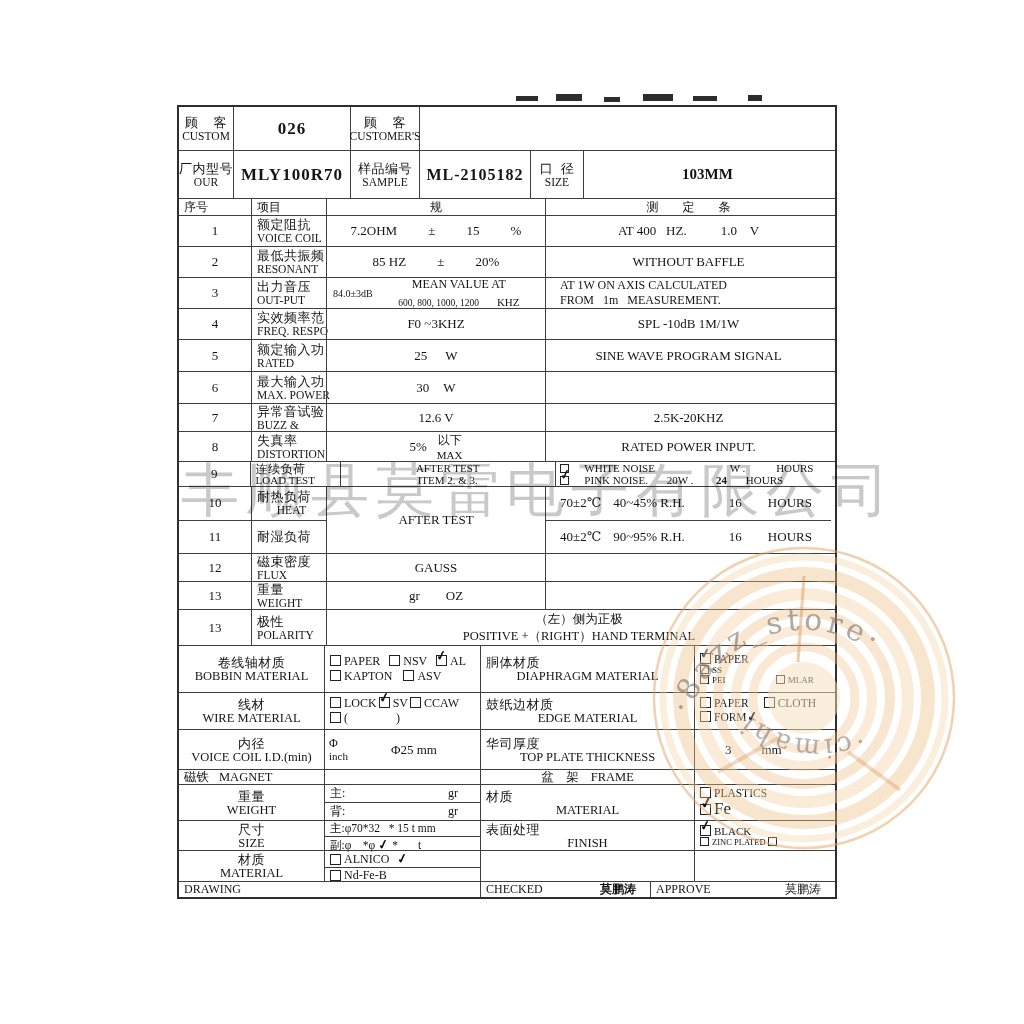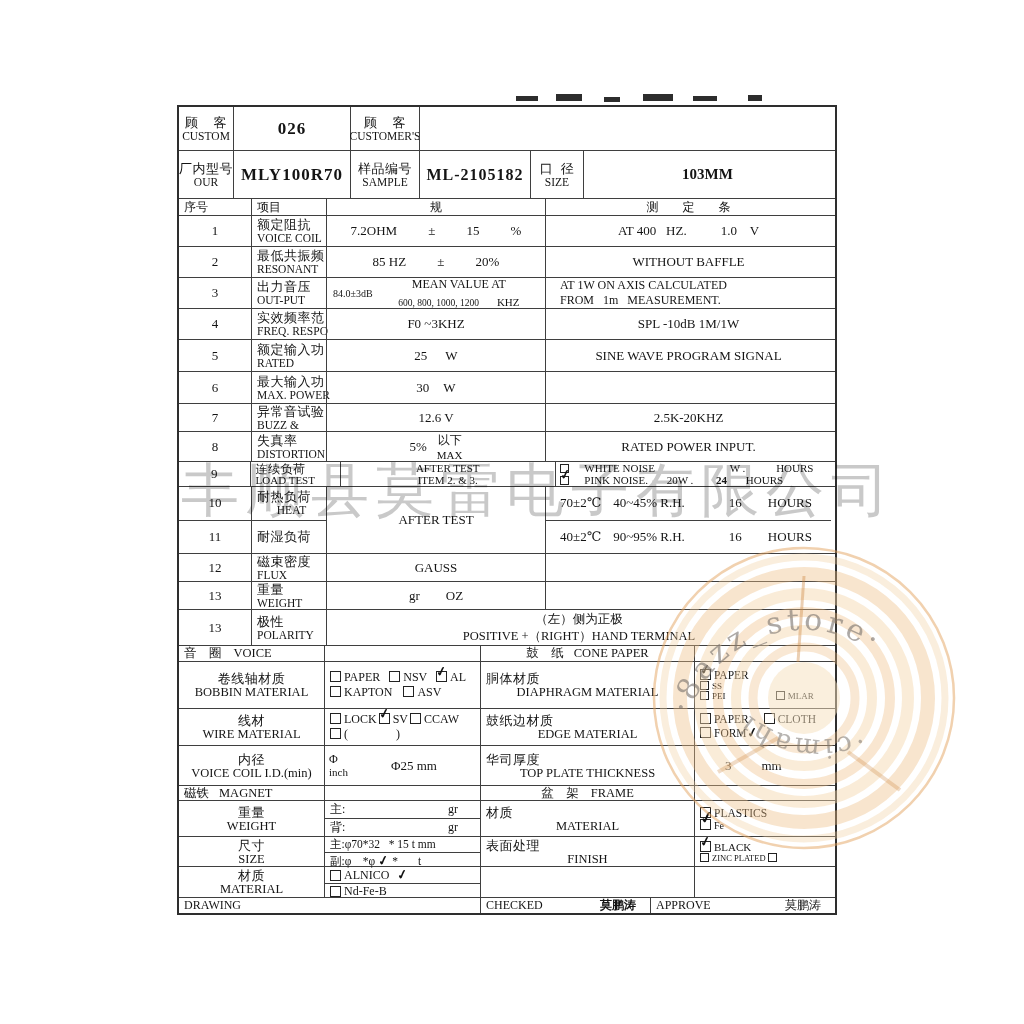--- a/index.html
+++ b/index.html
@@ -363,32 +363,20 @@
       <div class="colL" style="width:75px;">
         <span class="cn">极性</span>
           <span class="en">POLARITY</span>
       </div>
       <div class="col" style="width:505px;font-size:12.5px;">
         <span>（左）侧为正极</span>
         <span>POSITIVE +（RIGHT）HAND TERMINAL</span>
       </div>
     </div>
 
-    <div class="row" style="height:16px;font-size:12.5px;">
-      <div class="cl" style="width:145px;">
-        <span class="pre">音    圈</span>
-        <span style="margin-left:12px;">VOICE</span>
-      </div>
-      <div style="width:156px;"></div>
-      <div class="cc" style="width:214px;">
-        <span class="pre">鼓    纸</span>
-        <span style="margin-left:10px;">CONE PAPER</span>
-      </div>
-      <div style="width:137px;"></div>
-    </div>
 
     <div class="row" style="height:47px;">
       <div class="col" style="width:145px;">
         <span class="cn">卷线轴材质</span>
         <span class="en" style="font-size:12.5px;">BOBBIN MATERIAL</span>
       </div>
       <div class="col" style="width:156px;align-items:flex-start;padding-left:5px;font-size:12px;">
         <span class="nw"><span class="cb"></span><span>PAPER</span>
           <span class="cb" style="margin-left:6px;"></span><span>NSV</span>
           <span class="cb ck" style="margin-left:6px;"></span><span>AL</span></span>
@@ -476,21 +464,21 @@
           <span>背:</span>
             <span>gr</span>
         </div>
       </div>
       <div class="col" style="width:214px;">
         <span class="cn" style="align-self:flex-start;padding-left:5px;">材质</span>
         <span class="en" style="font-size:12.5px;">MATERIAL</span>
       </div>
       <div class="col" style="width:137px;align-items:flex-start;padding-left:5px;font-size:11.5px;">
         <span class="nw"><span class="cb"></span><span>PLASTICS</span></span>
-        <span class="nw" style="font-size:10px;"><span class="cb ck tall"></span><span>Fe</span></span>
+        <span class="nw" style="font-size:17px;"><span class="cb ck tall"></span><span>Fe</span></span>
       </div>
     </div>
 
     <div class="row" style="height:30px;">
       <div class="col" style="width:145px;">
         <span class="cn">尺寸</span>
         <span class="en" style="font-size:12.5px;">SIZE</span>
       </div>
       <div class="stack" style="width:156px;font-size:11.5px;">
         <div style="padding-left:5px;">

